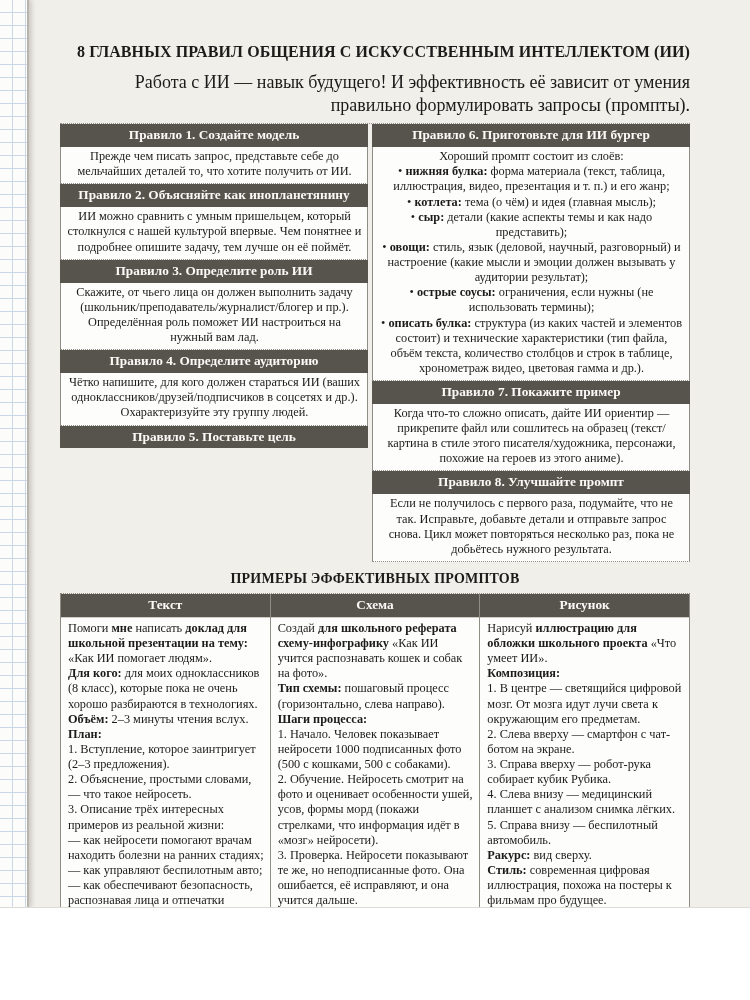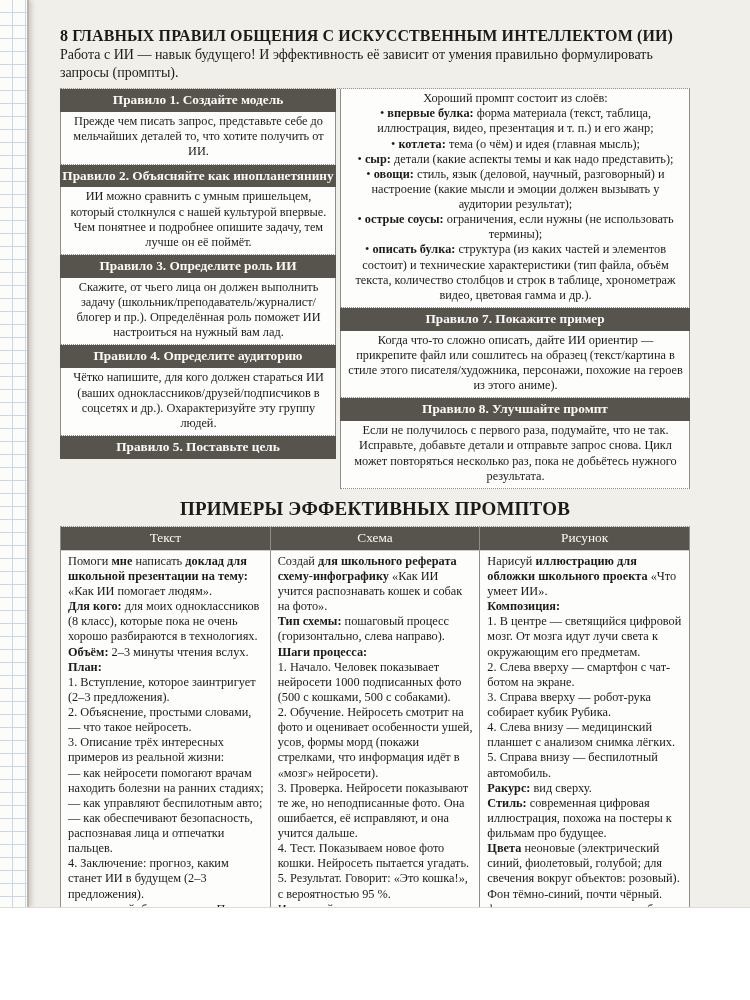--- a/index.html
+++ b/index.html
@@ -16,61 +16,61 @@
     position:absolute;left:0;top:0;width:27px;height:907px;
     background:
       repeating-linear-gradient(to bottom, transparent 0 12px, #c9d7e6 12px 13px),
       repeating-linear-gradient(to right, transparent 0 12px, #c9d7e6 12px 13px),
       #fcfcfa;
     border-right:2px solid #b9b4ab;
     box-shadow:3px 0 4px rgba(60,55,45,.18);
   }
   .content{position:absolute;left:60px;right:60px;top:0;}
   .page-title{
-    padding-top:26px;text-align:left;font-weight:bold;
+    padding-top:42px;text-align:right;font-weight:bold;
     font-size:16px;line-height:1.2;letter-spacing:.1px;
   }
   .page-subtitle{
-    margin-top:1px;text-align:left;font-size:14px;line-height:1.25;
+    margin-top:10px;text-align:right;font-size:18px;line-height:1.25;
   }
   .rules{
     margin-top:7px;display:flex;gap:4px;align-items:stretch;
     border-top:1px dotted #97938c;
   }
   .col{display:flex;flex-direction:column;}
-  .col-left{width:276px;flex:none;}
+  .col-left{width:308px;flex:none;}
   .col-right{flex:1;min-width:0;}
   .rule-header{
     background:#57534d;color:#fbfaf7;font-weight:bold;
     font-size:13.3px;line-height:1.2;text-align:center;
     padding:3px 2px 4px;
   }
   .rule-body{
     background:#fdfdfb;
     border-left:1px solid #908d86;border-right:1px solid #908d86;
     border-bottom:1px dotted #908d86;
     padding:2px 5px 4px 6px;
     font-size:12.3px;line-height:1.23;
     white-space:pre-line;
     text-align:center;
   }
   .col .rule-body:last-child{flex:1;}
   .examples-title{
     margin:9px 0 6px;text-align:center;font-weight:bold;
-    font-size:19px;letter-spacing:.2px;
+    font-size:14px;letter-spacing:.2px;
   }
   .ex-table{
     display:flex;align-items:stretch;
     border-top:1px dotted #908d86;border-bottom:1px dotted #908d86;
     border-left:1px solid #908d86;border-right:1px solid #908d86;
   }
   .ex-col{flex:1;min-width:0;display:flex;flex-direction:column;}
   .ex-col + .ex-col{border-left:1px solid #908d86;}
   .ex-header{
-    background:#57534d;color:#fbfaf7;font-weight:normal;
+    background:#57534d;color:#fbfaf7;font-weight:bold;
     font-size:13.3px;line-height:1.2;text-align:center;
     padding:3px 2px 4px;border-bottom:1px solid #cfccc5;
   }
   .ex-body{
     flex:1;background:#fdfdfb;
     padding:3px 6px 8px 7px;
     font-size:12.3px;line-height:1.23;
     white-space:pre-line;
   }
   b{font-weight:bold;}
@@ -92,22 +92,23 @@
         <div class="rule-body">Прежде чем писать запрос, представьте себе до мельчайших деталей то, что хотите получить от ИИ.</div>
         <div class="rule-header">Правило 2. Объясняйте как инопланетянину</div>
         <div class="rule-body">ИИ можно сравнить с умным пришельцем, который столкнулся с нашей культурой впервые. Чем понятнее и подробнее опишите задачу, тем лучше он её поймёт.</div>
         <div class="rule-header">Правило 3. Определите роль ИИ</div>
         <div class="rule-body">Скажите, от чьего лица он должен выполнить задачу (школьник/преподаватель/журналист/блогер и пр.). Определённая роль поможет ИИ настроиться на нужный вам лад.</div>
         <div class="rule-header">Правило 4. Определите аудиторию</div>
         <div class="rule-body">Чётко напишите, для кого должен стараться ИИ (ваших одноклассников/друзей/подписчиков в соцсетях и др.). Охарактеризуйте эту группу людей.</div>
         <div class="rule-header">Правило 5. Поставьте цель</div>
       </div>
       <div class="col col-right">
+        <div class="rule-header">Правило 6. Приготовьте для ИИ бургер</div>
         <div class="rule-body">Хороший промпт состоит из слоёв:
-• <b>впервые булка:</b> форма материала (текст, таблица, иллюстрация, видео, презентация и т. п.) и его жанр;
+• <b>нижняя булка:</b> форма материала (текст, таблица, иллюстрация, видео, презентация и т. п.) и его жанр;
 • <b>котлета:</b> тема (о чём) и идея (главная мысль);
 • <b>сыр:</b> детали (какие аспекты темы и как надо представить);
 • <b>овощи:</b> стиль, язык (деловой, научный, разговорный) и настроение (какие мысли и эмоции должен вызывать у аудитории результат);
 • <b>острые соусы:</b> ограничения, если нужны (не использовать термины);
 • <b>описать булка:</b> структура (из каких частей и элементов состоит) и технические характеристики (тип файла, объём текста, количество столбцов и строк в таблице, хронометраж видео, цветовая гамма и др.).</div>
         <div class="rule-header">Правило 7. Покажите пример</div>
         <div class="rule-body">Когда что-то сложно описать, дайте ИИ ориентир — прикрепите файл или сошлитесь на образец (текст/картина в стиле этого писателя/художника, персонажи, похожие на героев из этого аниме).</div>
         <div class="rule-header">Правило 8. Улучшайте промпт</div>
         <div class="rule-body">Если не получилось с первого раза, подумайте, что не так. Исправьте, добавьте детали и отправьте запрос снова. Цикл может повторяться несколько раз, пока не добьётесь нужного результата.</div>
       </div>

